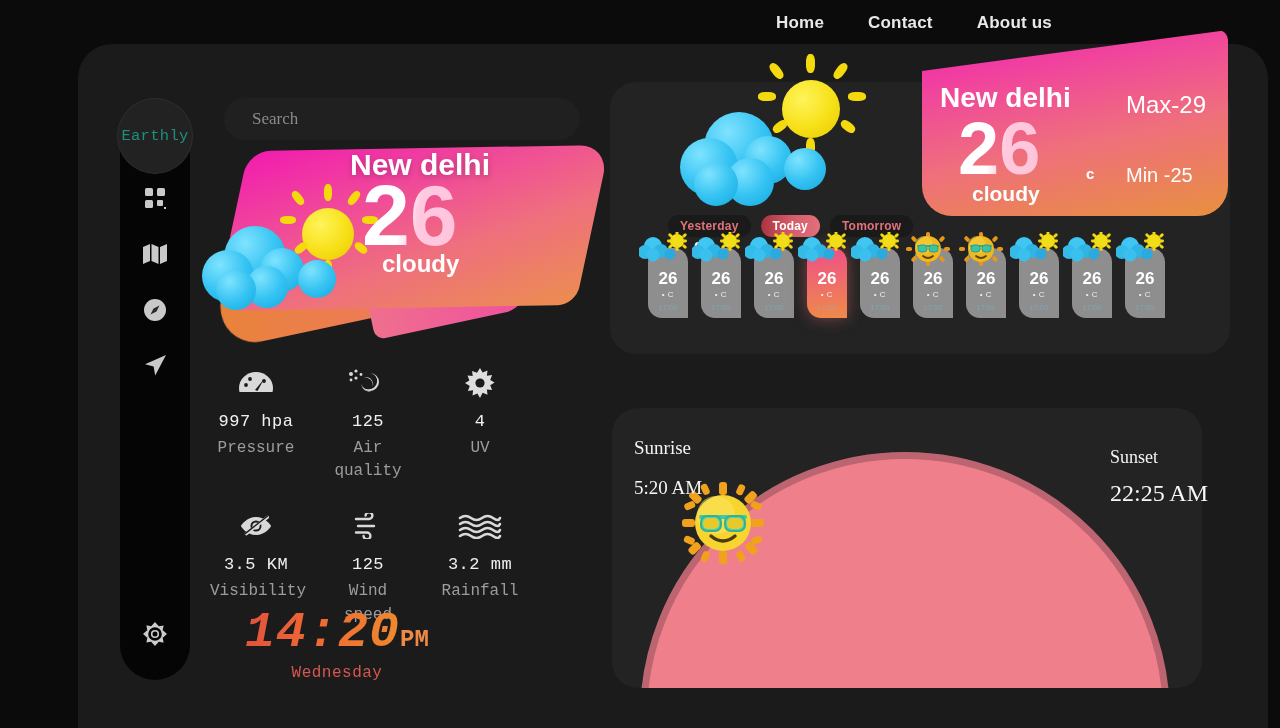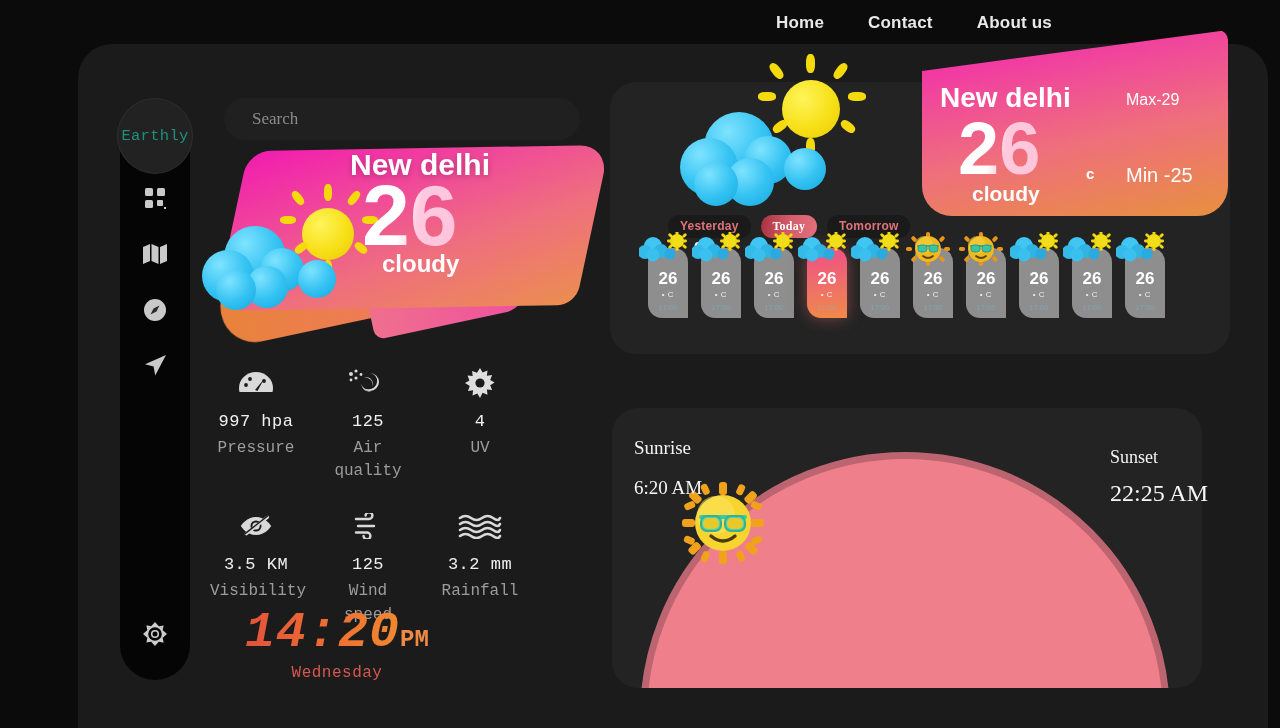--- a/index.html
+++ b/index.html
@@ -175,33 +175,32 @@
   }
   .bigcard-city { position: absolute; left: 940px; top: 82px; color: #fff; font-size: 28px; font-weight: bold; z-index: 16; }
   .bigcard-temp {
     position: absolute; left: 958px; top: 112px; z-index: 16;
     font-size: 74px; font-weight: bold; line-height: 1;
     background: linear-gradient(100deg, #ffffff 0%, #ffffff 40%, #ffc9de 56%, #ffc3da 100%);
     -webkit-background-clip: text; background-clip: text; color: transparent;
   }
   .bigcard-unit { position: absolute; left: 1086px; top: 165px; color: #fff; font-size: 15px; font-weight: bold; z-index: 16; }
   .bigcard-cond { position: absolute; left: 972px; top: 182px; color: #fff; font-size: 21px; font-weight: bold; z-index: 16; }
-  .bigcard-max { position: absolute; left: 1126px; top: 91px; color: #fff; font-size: 16px; z-index: 16; }
+  .bigcard-max { position: absolute; left: 1126px; top: 91px; color: #fff; font-size: 24px; z-index: 16; }
   .bigcard-min { position: absolute; left: 1126px; top: 164px; color: #fff; font-size: 20px; z-index: 16; }
 
   
   .daytabs { position: absolute; left: 668px; top: 215px; display: flex; gap: 10px; z-index: 18; }
   .daytab {
     padding: 4px 12px; border-radius: 12px; font-size: 12px; font-weight: bold;
     background: #1a1a1a; color: #e0737a; cursor: pointer; letter-spacing: .2px;
   }
   .daytab.active {
     background: linear-gradient(95deg, #a8323f 0%, #d45c6a 50%, #e3707c 100%);
     color: #ffffff;
-    font-family: Liberation Serif, serif;
   }
 
   
   .hourly { position: absolute; left: 648px; top: 248px; display: flex; gap: 13px; z-index: 18; }
   .hcard {
     position: relative; width: 40px; height: 70px;
     background: #8e8e8e;
     border-radius: 14px 14px 0 14px;
     display: flex; flex-direction: column; align-items: center;
     padding-top: 22px;
@@ -726,17 +725,17 @@
           <rect x="19" y="34" width="20" height="15" rx="6" fill="#4dd3b0" stroke="#2fb394" stroke-width="2"></rect>
           <rect x="43" y="34" width="20" height="15" rx="6" fill="#4dd3b0" stroke="#2fb394" stroke-width="2"></rect>
           <rect x="21" y="36" width="16" height="11" rx="5" fill="#e8c92c"></rect>
           <rect x="45" y="36" width="16" height="11" rx="5" fill="#e8c92c"></rect>
         </g>
         <path d="M29 54 q12 10 24 0" stroke="#4a3b12" stroke-width="3.4" fill="none" stroke-linecap="round"></path>
       </g>
     </svg>
   </div>
   <div class="sr-label">Sunrise</div>
-  <div class="sr-time">6:20 AM</div>
+  <div class="sr-time">5:20 AM</div>
   <div class="ss-label">Sunset</div>
   <div class="ss-time">22:25 AM</div>
 
 </div>
 
 </body></html>

